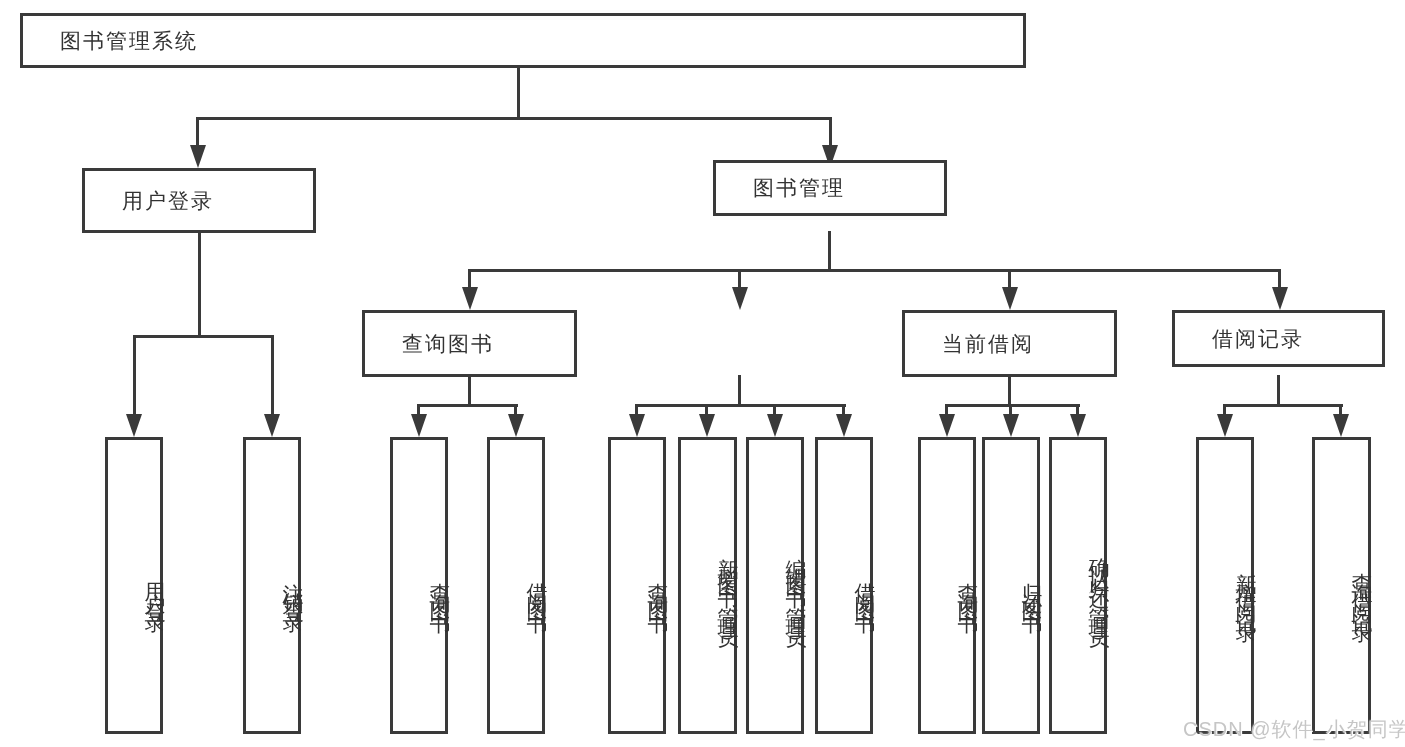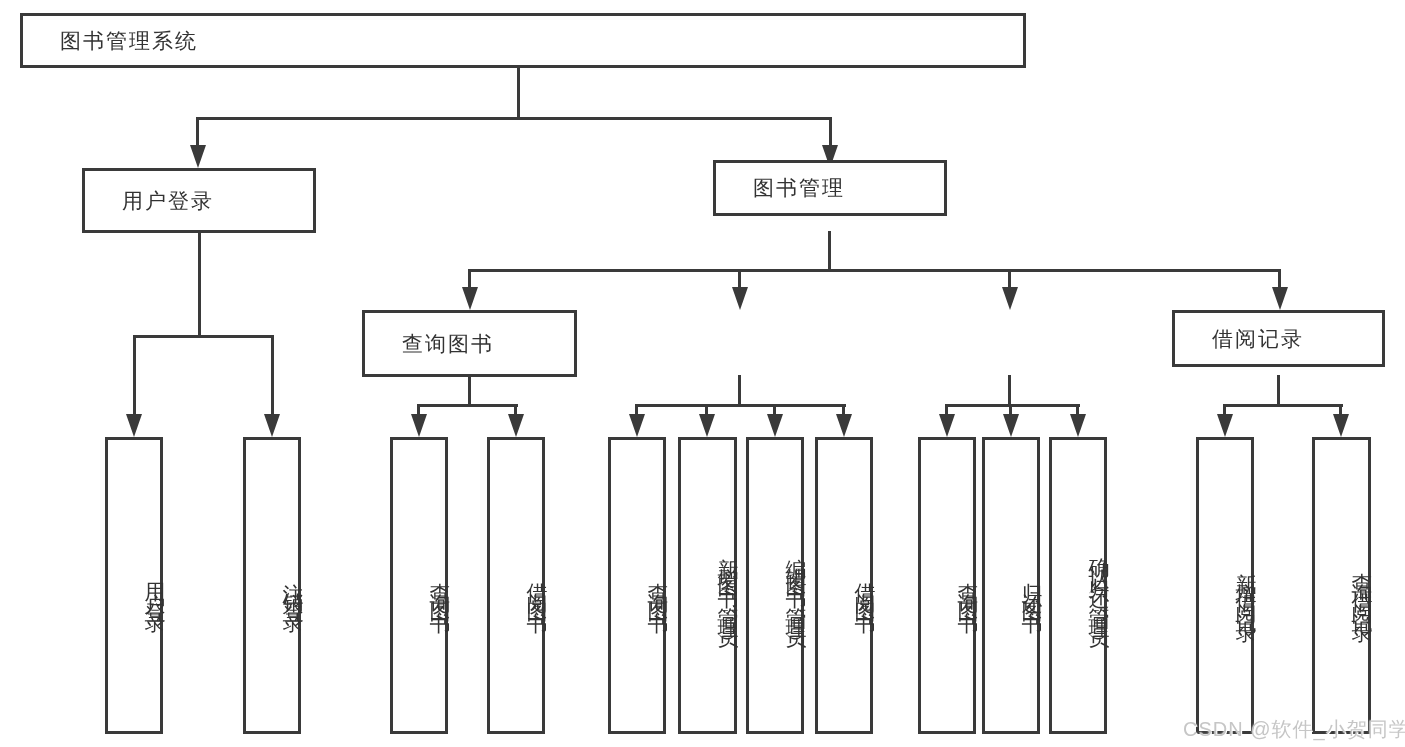--- a/index.html
+++ b/index.html
@@ -89,20 +89,23 @@
   <div class="box" style="left:82px;top:168px;width:234px;height:65px">
     <span class="lbl">用户登录</span>
   </div>
   <div class="box" style="left:713px;top:160px;width:234px;height:56px">
     <span class="lbl">图书管理</span>
   </div>
 
   <div class="box" style="left:362px;top:310px;width:215px;height:67px">
     <span class="lbl">查询图书</span>
   </div>
+  <div class="box" style="left:902px;top:310px;width:215px;height:67px">
+    <span class="lbl">当前借阅</span>
+  </div>
   <div class="box" style="left:1172px;top:310px;width:213px;height:57px">
     <span class="lbl">借阅记录</span>
   </div>
 
   <div class="box vbox" style="left:105px;top:437px;width:58px;height:297px">
     <span class="lbl">用户登录</span>
   </div>
   <div class="box vbox" style="left:243px;top:437px;width:58px;height:297px">
     <span class="lbl">注销登录</span>
   </div>

